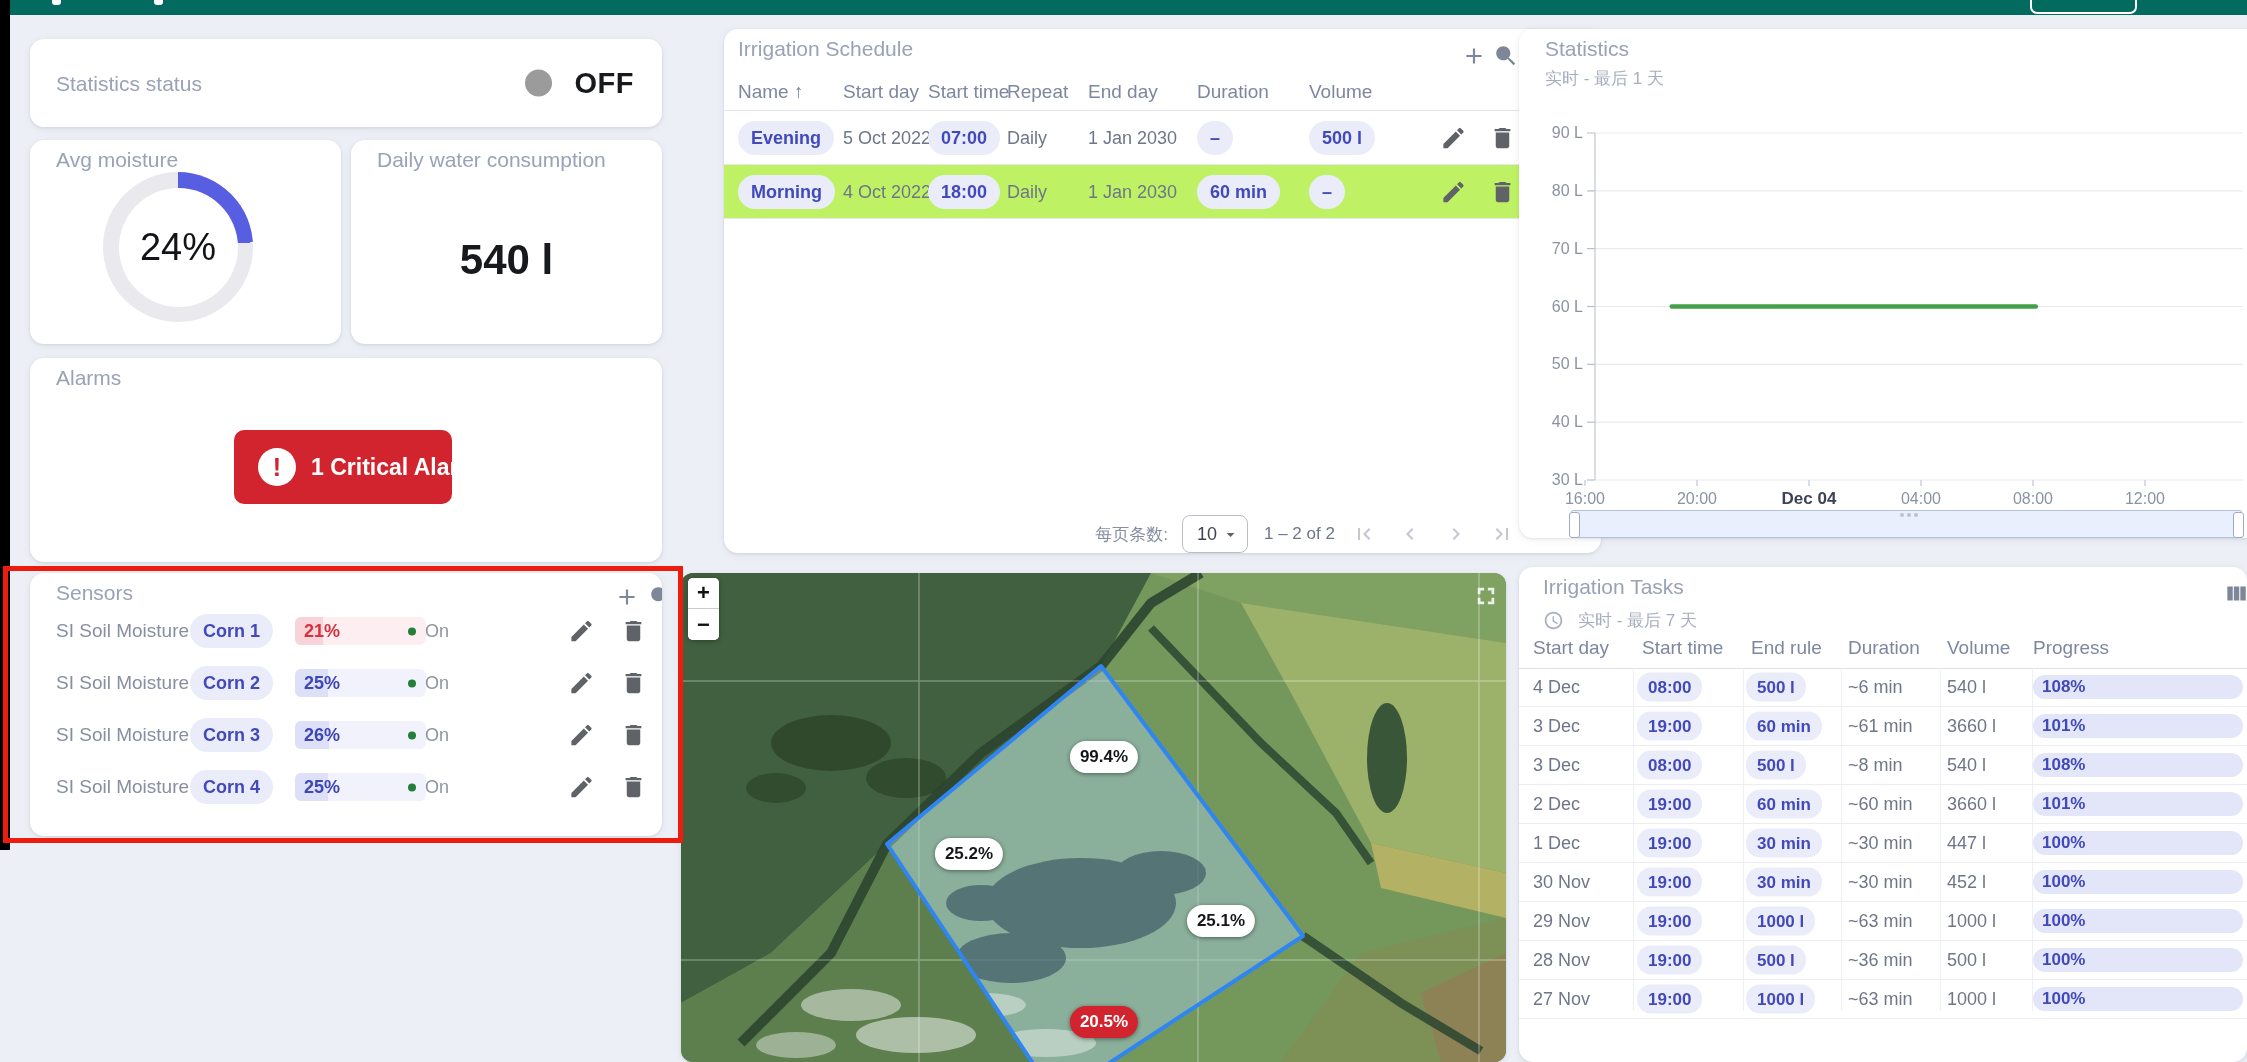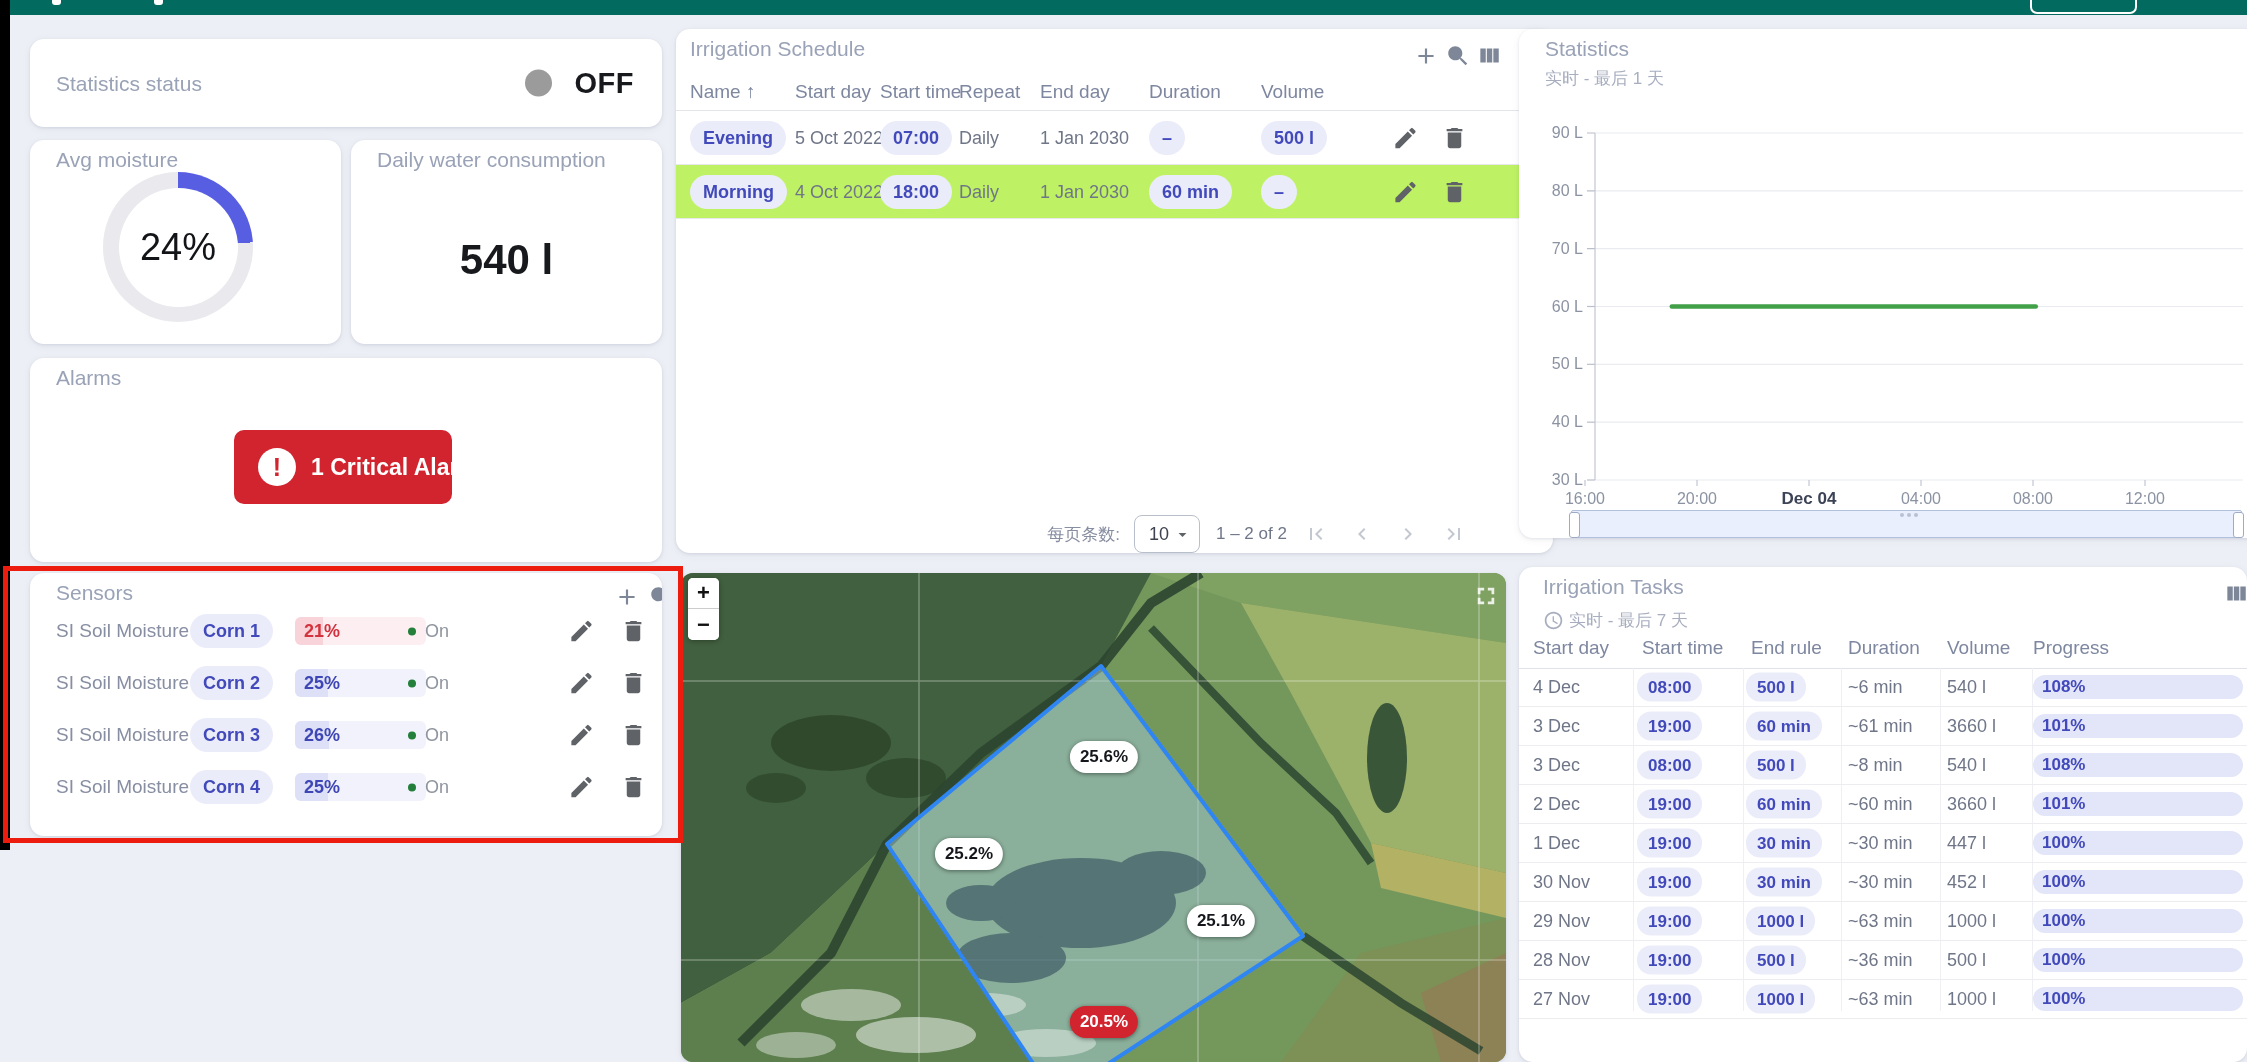--- a/index.html
+++ b/index.html
@@ -13,21 +13,21 @@
   .left-strip{position:absolute;left:0;top:0;width:10px;height:850px;background:#000;z-index:6}
   
   .card{position:absolute;background:#fff;border-radius:14px;overflow:hidden;
         box-shadow:0 1px 3px rgba(25,35,70,.10),0 2px 10px rgba(25,35,70,.05)}
   .card-title{position:absolute;left:26px;top:8px;font-size:21px;color:#99a2b6;white-space:nowrap}
   #card-status{left:30px;top:39px;width:632px;height:88px}
   #card-avg{left:30px;top:140px;width:311px;height:204px}
   #card-daily{left:351px;top:140px;width:311px;height:204px}
   #card-alarms{left:30px;top:358px;width:632px;height:204px}
   #card-sensors{left:30px;top:573px;width:632px;height:263px}
-  #card-schedule{left:676px;top:29px;width:877px;height:524px}
+  #card-schedule{left:724px;top:29px;width:877px;height:524px}
   #card-map{left:681px;top:573px;width:825px;height:489px;border-radius:12px}
   #card-stats{left:1519px;top:29px;width:756px;height:509px}
   #card-tasks{left:1519px;top:567px;width:728px;height:495px}
   
   #card-status .card-title{top:33px}
   .off-wrap{position:absolute;right:28px;top:50%;transform:translateY(-50%);display:flex;align-items:center;gap:23px}
   .off-dot{width:27px;height:27px;border-radius:50%;background:#9b9b9b}
   .off-text{font-size:29px;font-weight:700;letter-spacing:.5px}
   
   .donut{position:absolute;left:73px;top:32px;width:150px;height:150px;border-radius:50%;
@@ -108,21 +108,21 @@
   .legend .ld{width:12px;height:12px;border-radius:50%}
   #stats-svg{position:absolute;left:0;top:0;width:728px;height:509px;font-family:"Liberation Sans",sans-serif}
   .range-bar{position:absolute;left:52px;top:481px;width:671px;height:28px;background:#e9effc;
              border:1px solid #b3c0dc;border-radius:2px;box-sizing:border-box}
   .range-handle{position:absolute;top:1px;width:9px;height:24px;background:#fff;border:1px solid #9fabc6;border-radius:3px}
   .rh-l{left:-3px}.rh-r{right:-3px}
   .range-dots{position:absolute;left:50%;top:2px;width:4px;height:4px;border-radius:50%;background:#b9c2d4;
               box-shadow:-7px 0 0 #b9c2d4,7px 0 0 #b9c2d4}
   
   .tk-cols{left:704px;top:14px}
-  .tasks-sub{position:absolute;left:24px;top:42px;display:flex;align-items:center;gap:5px;color:#a8aec0}
+  .tasks-sub{position:absolute;left:24px;top:42px;display:flex;align-items:center;gap:14px;color:#a8aec0}
   .clock-ic{width:21px;height:21px;color:#a8aec0}
   .tasks-sub span{font-size:17px}
   .tasks-head{position:absolute;left:0;right:0;top:70px;height:31px;border-bottom:1px solid #dfe2e9}
   .tasks-head .col{position:absolute;font-size:19px;color:#7e87a0;white-space:nowrap}
   #tasks-rows{position:absolute;left:0;right:0;top:101px}
   .task-row{position:relative;height:38px;border-bottom:1px solid #ededf1}
   .task-row .cell{position:absolute;top:50%;transform:translateY(-50%);white-space:nowrap}
   .tk-sd{left:14px}.tk-st{left:118px}.tk-er{left:227px}.tk-du{left:329px}.tk-vo{left:428px}
   .pill.sm{font-size:17px;padding:6px 11px;border-radius:14px}
   .prog{position:absolute;left:514px;top:50%;transform:translateY(-50%);width:210px;height:24px;background:#e3e5f9;
@@ -421,21 +421,21 @@
       </g>
       <polygon points="420,93 206,271 375,525 622,363" fill="none" stroke="#2f86f2" stroke-width="4" stroke-linejoin="round"></polygon>
     </svg>
     <div class="map-zoom">
       <button>+</button>
       <button>−</button>
     </div>
     <button class="map-fs"><svg viewBox="0 0 24 24">
           <path d="M3 3h7v3H6v4H3V3zm11 0h7v7h-3V6h-4V3zM3 14h3v4h4v3H3v-7zm15 0h3v7h-7v-3h4v-4z"></path>
         </svg></button>
-    <div class="marker mk1">25.6%</div>
+    <div class="marker mk1">99.4%</div>
     <div class="marker mk2">25.2%</div>
     <div class="marker mk3">25.1%</div>
     <div class="marker mk4 alert">20.5%</div>
   </div>
 
   <div class="card" id="card-stats">
     <div class="card-title">Statistics</div>
     <div class="sub-title">实时 - 最后 1 天</div>
     <svg id="stats-svg">
         <line x1="76" x2="724" y1="104" y2="104" stroke="#e9ebf0" stroke-width="1.2"></line>

